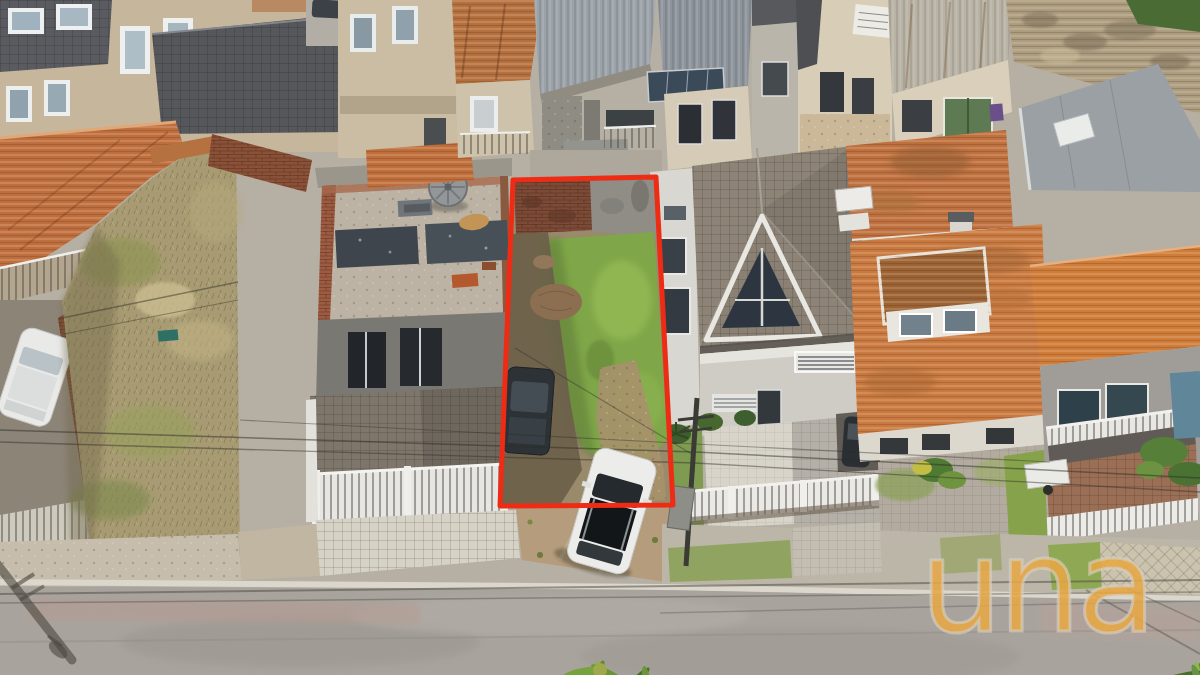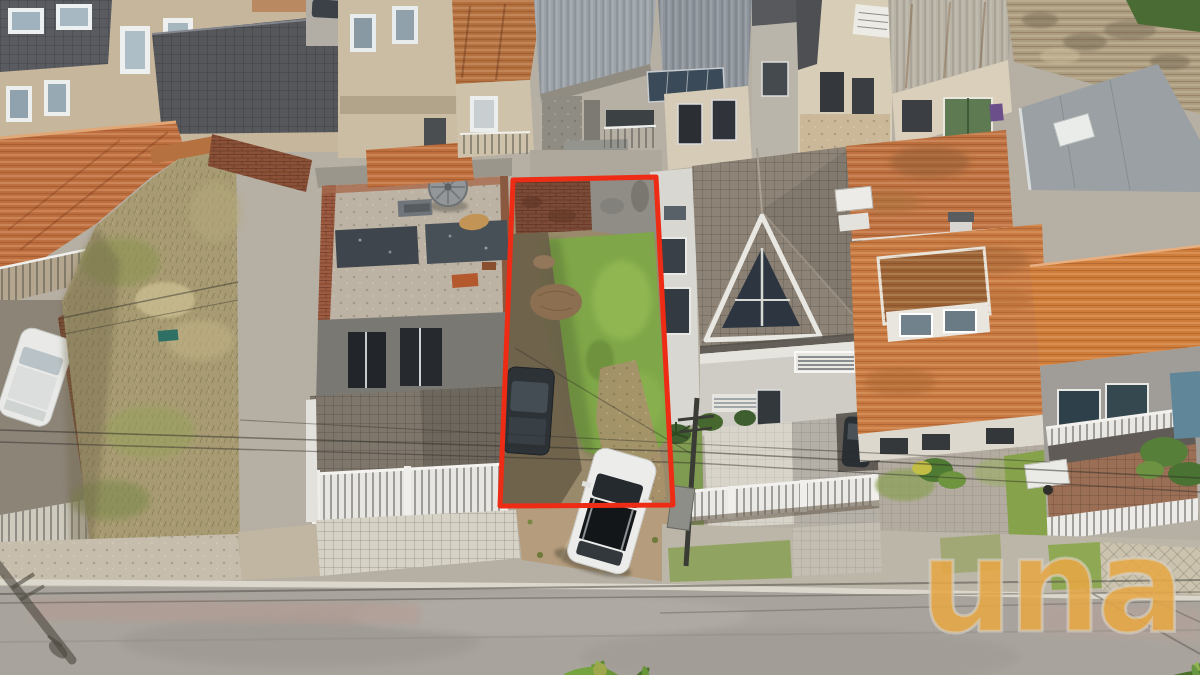--- a/index.html
+++ b/index.html
@@ -1,20 +1,20 @@
 <!DOCTYPE html>
 <html><head>
 <meta charset="utf-8">
 <style>
   html,body{margin:0;padding:0;background:#000;}
   #stage{position:relative;width:1200px;height:675px;overflow:hidden;background:#b6afa3;
          font-family:"DejaVu Sans","Liberation Sans",sans-serif;}
   #stage svg{position:absolute;left:0;top:0;display:block;}
   #watermark{position:absolute;left:920px;top:521px;font-size:130px;line-height:1;
-    font-weight:700;letter-spacing:-4px;font-family:"DejaVu Sans",sans-serif;
+    font-weight:400;letter-spacing:-4px;font-family:"DejaVu Sans",sans-serif;
     -webkit-text-stroke:3px rgba(216,214,206,.55);
     text-shadow:0 0 2px rgba(220,218,210,.35);user-select:none;}
 </style>
 </head>
 <body>
 
 <div id="stage">
 <svg width="1200" height="675" viewBox="0 0 1200 675">
 <defs>
   <pattern id="rows" width="10" height="7" patternUnits="userSpaceOnUse">

